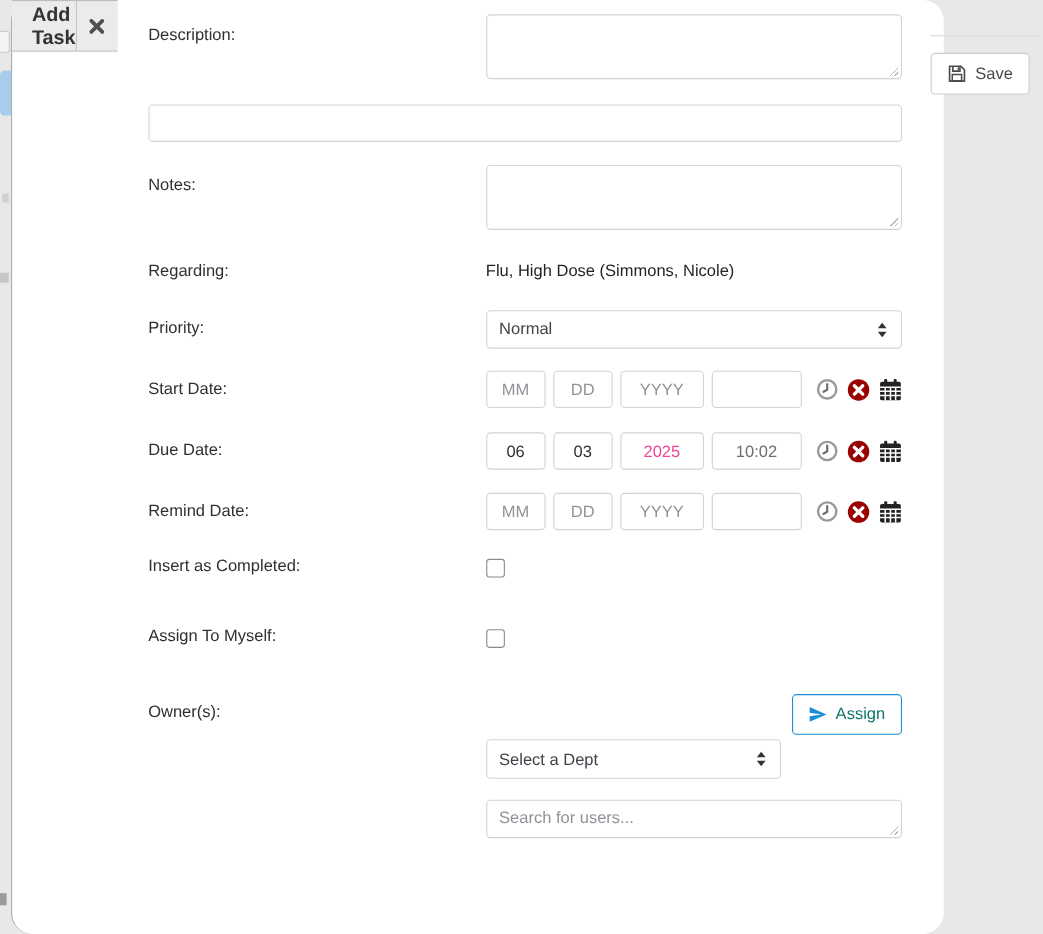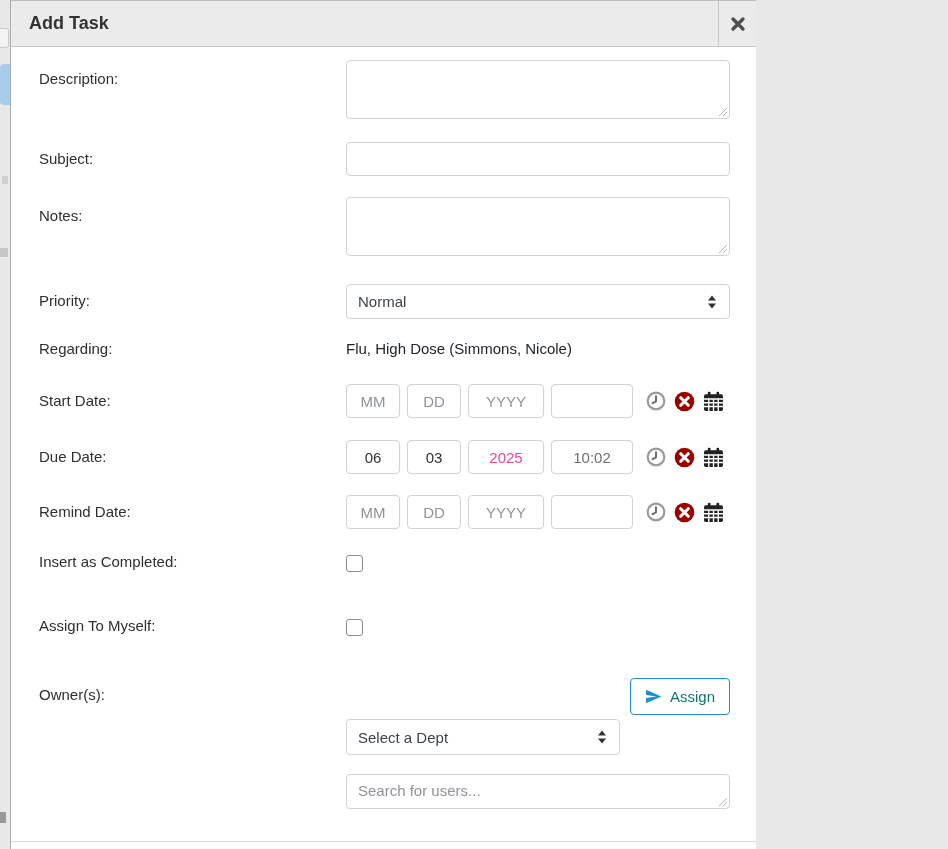--- a/index.html
+++ b/index.html
@@ -7,21 +7,21 @@
 
   
   .backdrop { position:absolute; left:0; top:0; width:10px; height:849px; background:#e8e8e8; }
   .frag-tab  { position:absolute; left:-5px; top:28px; width:14px; height:20px; background:#f4f4f4; border:1px solid #c9c9c9; border-radius:3px; }
   .frag-blue { position:absolute; left:0; top:64px; width:10px; height:41px; background:#a8cdec; border-radius:4px 0 0 4px; }
   .frag-t1 { position:absolute; left:2px; top:176px; width:6px; height:8px; background:#cfcfcf; }
   .frag-t2 { position:absolute; left:0; top:248px; width:8px; height:9px; background:#c7c7c7; }
   .frag-t3 { position:absolute; left:0; top:812px; width:6px; height:11px; background:#9a9a9a; }
 
   
-  .modal { position:absolute; left:10px; top:0; width:746px; height:849px; background:#fff; border-left:1px solid #adadad; display:flex; flex-direction:column; }
+  .modal { position:absolute; left:10px; top:0; width:848px; height:849px; background:#fff; border-left:1px solid #adadad; display:flex; flex-direction:row;border-radius:19px; }
   .modal-header { height:47px; background:#ebebeb; border-top:1px solid #bdbdbd; border-bottom:1px solid #c6c6c6; display:flex; align-items:stretch; flex:0 0 47px; }
   .modal-title { flex:1; display:flex; align-items:center; padding-left:18px; font-size:18px; font-weight:bold; color:#333; }
   .modal-close { width:38px; border-left:1px solid #c6c6c6; display:flex; align-items:center; justify-content:center; cursor:pointer; }
 
   .modal-body { flex:1; padding:13px 26px 0 28px; }
 
   .row { display:flex; align-items:flex-start; }
   .row .lbl { flex:0 0 307px; font-size:15px; color:#2f2f2f; padding-top:8px; }
   .row .lbl.ta-lbl { padding-top:10px; }
   .row .lbl.txt-lbl { padding-top:1px; }
@@ -100,50 +100,49 @@
 
     <div class="row mb23">
       <div class="lbl ta-lbl">Description:</div>
       <div class="ctrl">
         <textarea class="ta" value="" style=""></textarea>
         <span class="resize-handle"></span>
       </div>
     </div>
 
     <div class="row mb21">
-      <div class="lbl">Subject:</div>
       <div class="ctrl">
         <input type="text" class="input-full input-disabled" disabled="" value="" style="">
       </div>
     </div>
 
     <div class="row mb28">
       <div class="lbl ta-lbl">Notes:</div>
       <div class="ctrl">
         <textarea class="ta" value="" style=""></textarea>
         <span class="resize-handle"></span>
       </div>
+    </div>
+
+    <div class="row mb27">
+      <div class="lbl txt-lbl">Regarding:</div>
+      <div class="ctrl static-text">Flu, High Dose (Simmons, Nicole)</div>
     </div>
 
     <div class="row mb20">
       <div class="lbl">Priority:</div>
       <div class="ctrl">
         <div class="select-box">
           <span>Normal</span>
           <span class="sel-arrows">
               <i class="up"></i>
               <i class="dn"></i>
             </span>
         </div>
       </div>
-    </div>
-
-    <div class="row mb27">
-      <div class="lbl txt-lbl">Regarding:</div>
-      <div class="ctrl static-text">Flu, High Dose (Simmons, Nicole)</div>
     </div>
 
     <div class="row mb22">
       <div class="lbl">Start Date:</div>
       <div class="ctrl date-ctrl">
         <input type="text" class="d-mm" placeholder="MM" style="">
         <input type="text" class="d-dd" placeholder="DD" style="">
         <input type="text" class="d-yyyy" placeholder="YYYY" style="">
         <input type="text" class="d-time" value="" style="">
         <span class="d-icons">

